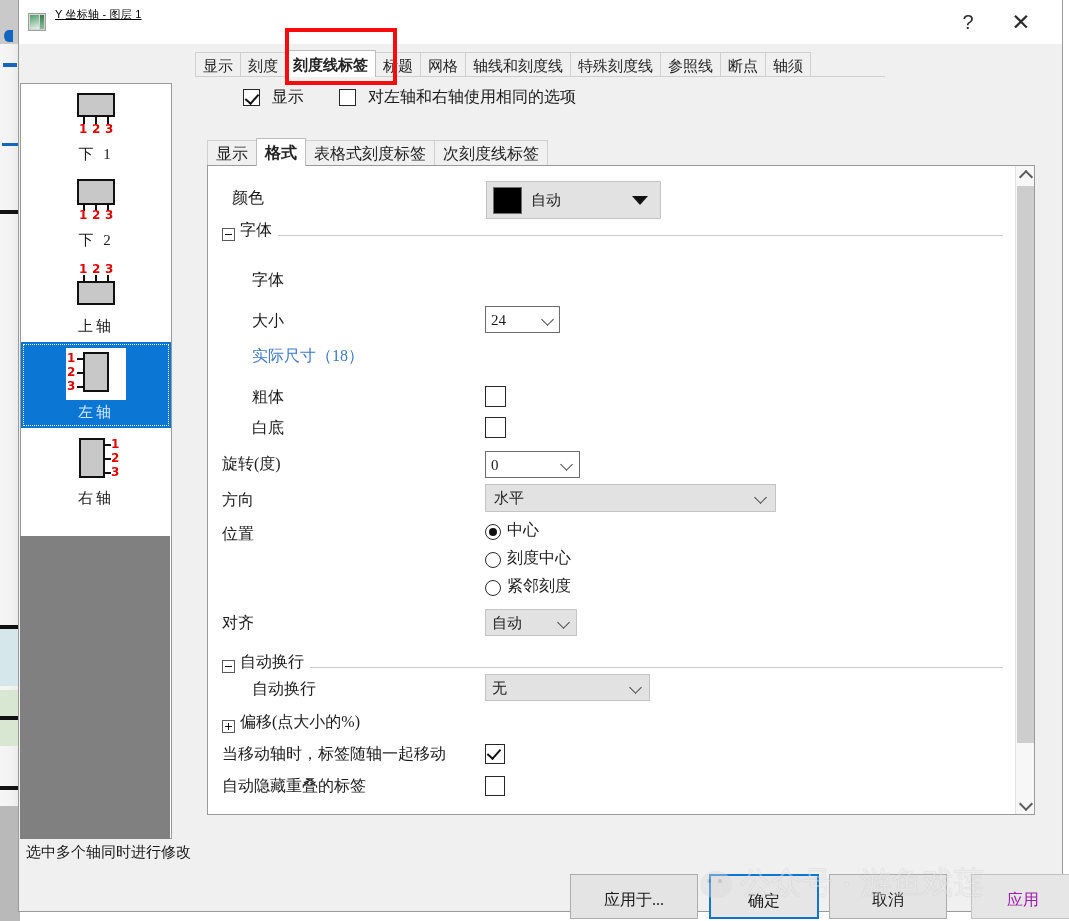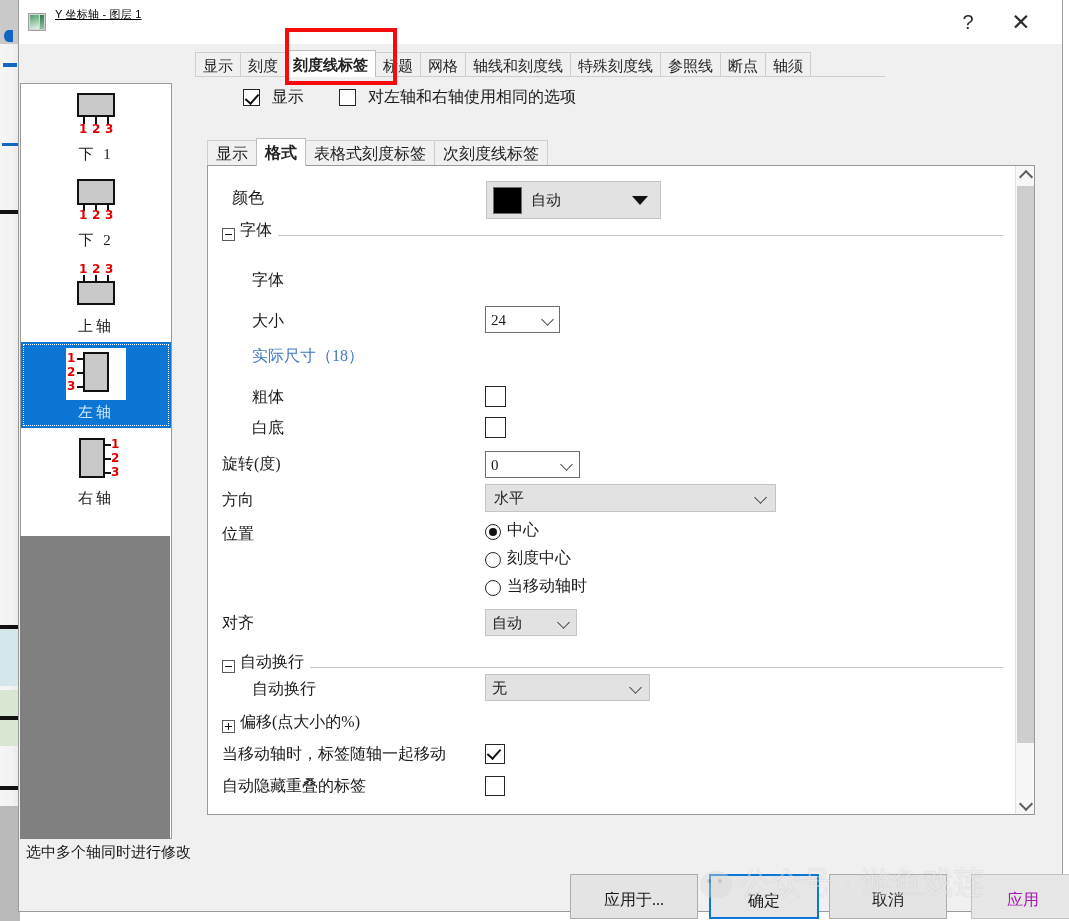--- a/index.html
+++ b/index.html
@@ -331,21 +331,21 @@
           <span class="ctext">水平</span>
           <span class="chev" style="right:10px;width:8px;height:8px;margin-top:-5px;"></span>
         </div>
 
         <div class="row-label" style="left:14px;top:358px;">位置</div>
         <span class="radio on" style="left:277px;top:358px;"></span>
         <span class="radio-label" style="left:299px;top:354px;">中心</span>
         <span class="radio" style="left:277px;top:386px;"></span>
         <span class="radio-label" style="left:299px;top:382px;">刻度中心</span>
         <span class="radio" style="left:277px;top:414px;"></span>
-        <span class="radio-label" style="left:299px;top:410px;">当移动轴时</span>
+        <span class="radio-label" style="left:299px;top:410px;">紧邻刻度</span>
 
         <div class="row-label" style="left:14px;top:447px;">对齐</div>
         <div class="combo" style="left:277px;top:443px;width:92px;height:27px;">
           <span class="ctext" style="left:6px;">自动</span>
           <span class="chev" style="right:8px;width:8px;height:8px;margin-top:-5px;"></span>
         </div>
 
         <div class="grp-tog" style="left:14px;top:494px;"></div>
         <div class="grp-line" style="left:33px;top:501px;width:762px;"></div>
         <div class="grp-title" style="left:32px;top:486px;">自动换行</div>

